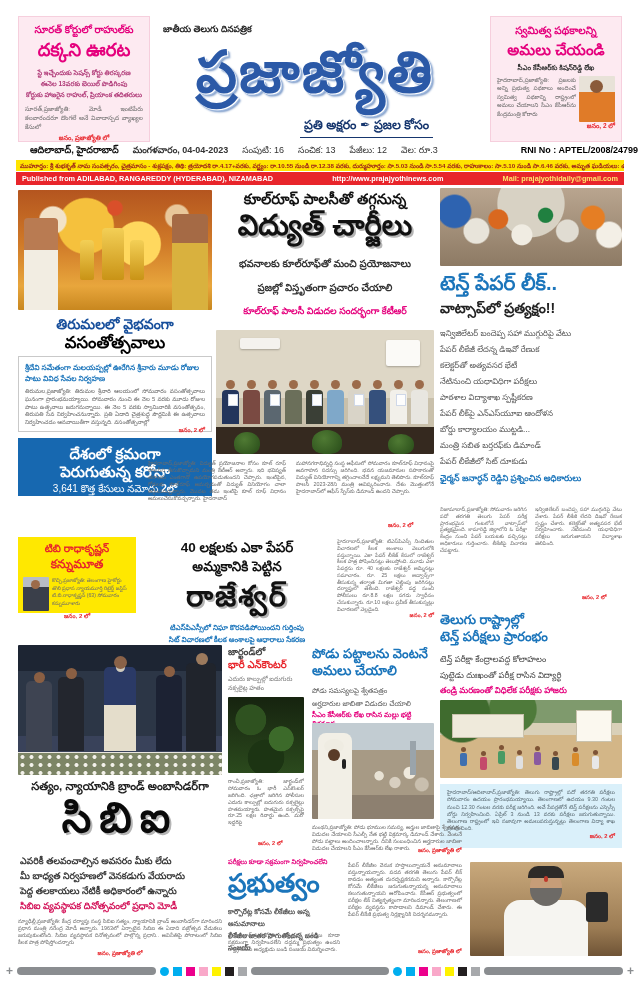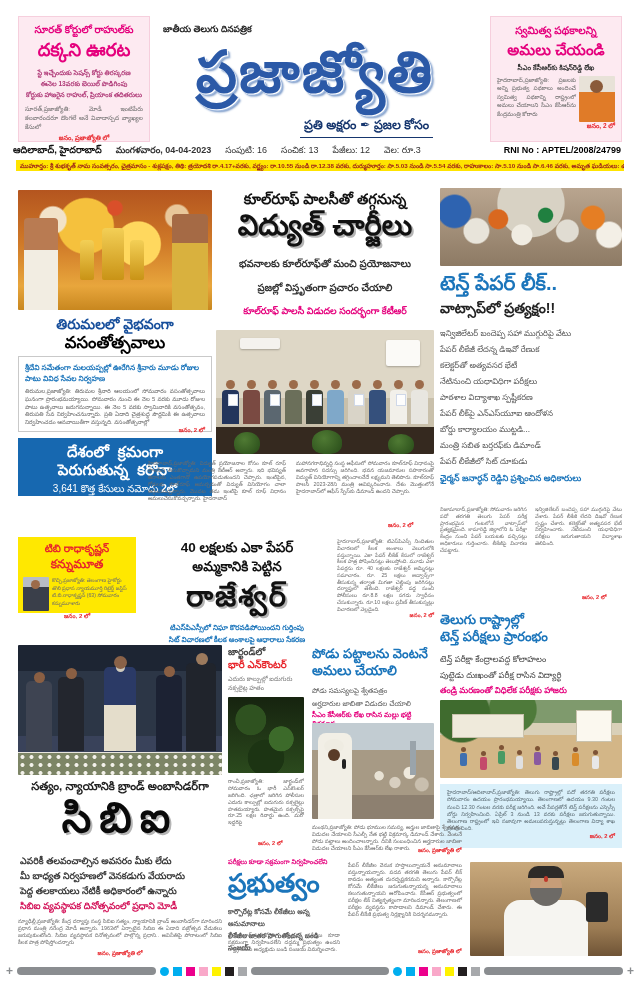--- a/index.html
+++ b/index.html
@@ -120,49 +120,54 @@
     <div class="b" style="font-size:7px;color:#333;">సీఎం కేసీఆర్‌కు కిషన్‌రెడ్డి లేఖ</div>
     <div style="display:flex;gap:3px;margin-top:3px;align-items:flex-start;">
       <div class="body-txt j" style="font-size:5.8px;flex:1;">హైదరాబాద్,ప్రజాజ్యోతి: ప్రజలకు అన్ని ప్రభుత్వ పథకాలు అందించే స్వమిత్వ పథకాన్ని రాష్ట్రంలో అమలు చేయాలని సీఎం కేసీఆర్‌ను కేంద్రమంత్రి కోరారు</div>
       <div class="ph kishan" style="position:relative;width:36px;height:46px;flex:0 0 auto;">
         <div style="position:absolute;left:11px;top:4px;width:13px;height:13px;border-radius:50%;background:#8a5a3a;"></div>
       </div>
     </div>
     <div class="more" style="font-size:6.5px;text-align:right;">జనం, 2 లో</div>
   </div>
 
-  <div class="abs" style="left:13px;top:144px;width:608px;display:flex;gap:14px;font-size:9px;color:#333;align-items:baseline;">
+  <div class="abs" style="left:30px;top:144px;width:608px;display:flex;gap:14px;font-size:9px;color:#333;align-items:baseline;">
     <span class="b" style="font-size:9.5px;color:#111;">ఆదిలాబాద్, హైదరాబాద్</span>
     <span class="b">మంగళవారం, 04-04-2023</span>
     <span>సంపుటి: 16</span>
     <span>సంచిక: 13</span>
     <span>పేజీలు: 12</span>
     <span>వెల: రూ.3</span>
     <span class="b" style="margin-left:auto;color:#000;">RNI No : APTEL/2008/24799</span>
   </div>
 
   <div class="abs ystrip" style="left:16px;top:160px;width:608px;height:11px;font-size:6.2px;line-height:11px;padding:0 4px;box-sizing:border-box;">ముహూర్తం: శ్రీ శుభకృత్ నామ సంవత్సరం, చైత్రమాసం - శుక్లపక్షం, తిథి: త్రయోదశి రా.4.17+వరకు, వర్జ్యం: రా.10.55 నుండి రా.12.38 వరకు, దుర్ముహూర్తం: సా.5.03 నుండి సా.5.54 వరకు, రాహుకాలం: సా.5.10 నుండి సా.6.46 వరకు, అమృత ఘడియలు: ఉ.11.43 నుండి మ.1.28 వరకు</div>
 
+  <div class="abs rstrip" style="left:16px;top:172px;width:608px;height:13px;font-size:7.3px;font-weight:bold;">
+    <span>Published from ADILABAD, RANGAREDDY (HYDERABAD), NIZAMABAD</span>
+    <span>http://www.prajajyothinews.com</span>
+    <span style="color:#ffe76a;">Mail: prajajyothidaily@gmail.com</span>
+  </div>
 
   <div class="ph temple" style="left:18px;top:190px;width:194px;height:120px;">
     <div class="gold" style="left:84px;top:38px;width:22px;height:52px;"></div>
     <div class="gold" style="left:62px;top:50px;width:14px;height:40px;"></div>
     <div class="gold" style="left:112px;top:50px;width:14px;height:40px;"></div>
     <div class="priest" style="left:6px;top:28px;width:34px;height:92px;background:linear-gradient(180deg,#b97b52 0 35%,#f2ede2 35%);"></div>
     <div class="priest" style="right:4px;top:24px;width:36px;height:96px;background:linear-gradient(180deg,#a56a45 0 30%,#d9b13e 30%);"></div>
   </div>
   <div class="abs c b" style="left:18px;top:316px;width:194px;font-size:14px;color:#174f9c;">తిరుమలలో వైభవంగా</div>
   <div class="abs c b" style="left:18px;top:333px;width:194px;font-size:16.5px;color:#000;">వసంతోత్సవాలు</div>
   <div class="abs" style="left:18px;top:356px;width:194px;height:76px;border:1px solid #c9c9c9;box-sizing:border-box;padding:5px 6px;">
     <div class="blueH b" style="font-size:7.4px;line-height:1.55;">శ్రీదేవి సమేతంగా మలయప్పల్లో ఊరేగిన శ్రీవారు మూడు రోజుల పాటు వివిధ సేవల నిర్వహణ</div>
     <div class="body-txt j" style="font-size:5.8px;margin-top:3px;line-height:1.35;">తిరుమల,ప్రజాజ్యోతి: తిరుమల శ్రీవారి ఆలయంలో సోమవారం వసంతోత్సవాలు ఘనంగా ప్రారంభమయ్యాయి. సోమవారం నుంచి ఈ నెల 5 వరకు మూడు రోజుల పాటు ఉత్సవాలు జరుగనున్నాయి. ఈ నెల 5 వరకు స్వామివారికి వసంతోత్సవం, తిరుపతి సేవ నిర్వహించనున్నారు. ప్రతి ఏడాది చైత్రశుద్ధ పౌర్ణమికి ఈ ఉత్సవాలు నిర్వహించడం ఆనవాయితీగా వస్తున్నది. వసంతోత్సవాల్లో</div>
     <span class="more" style="font-size:6px;float:right;">జనం, 2 లో</span>
   </div>
   <div class="abs cbox c" style="left:18px;top:438px;width:194px;height:58px;padding-top:7px;box-sizing:border-box;">
-    <div class="b" style="font-size:15px;line-height:1.2;font-family:Liberation Mono, monospace;">
+    <div class="b" style="font-size:15px;line-height:1.2;">
       <div>దేశంలో క్రమంగా</div>
       <div>పెరుగుతున్న కరోనా</div>
     </div>
     <div style="font-size:10px;margin-top:2px;">
       <span>3,641 కొత్త కేసులు నమోదు</span>
       <span class="b">2లో</span>
     </div>
   </div>
 
   <div class="abs obit c" style="left:18px;top:537px;width:118px;height:76px;">

